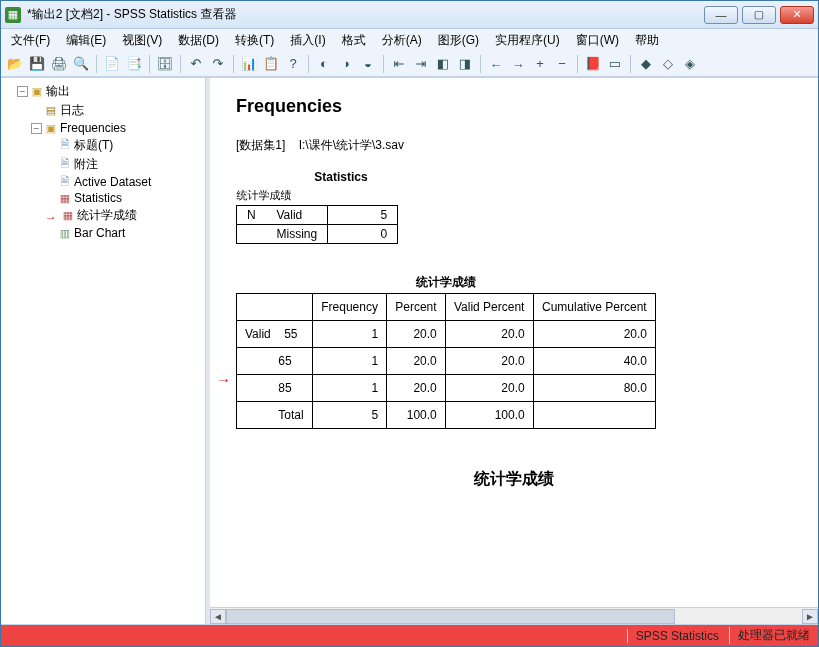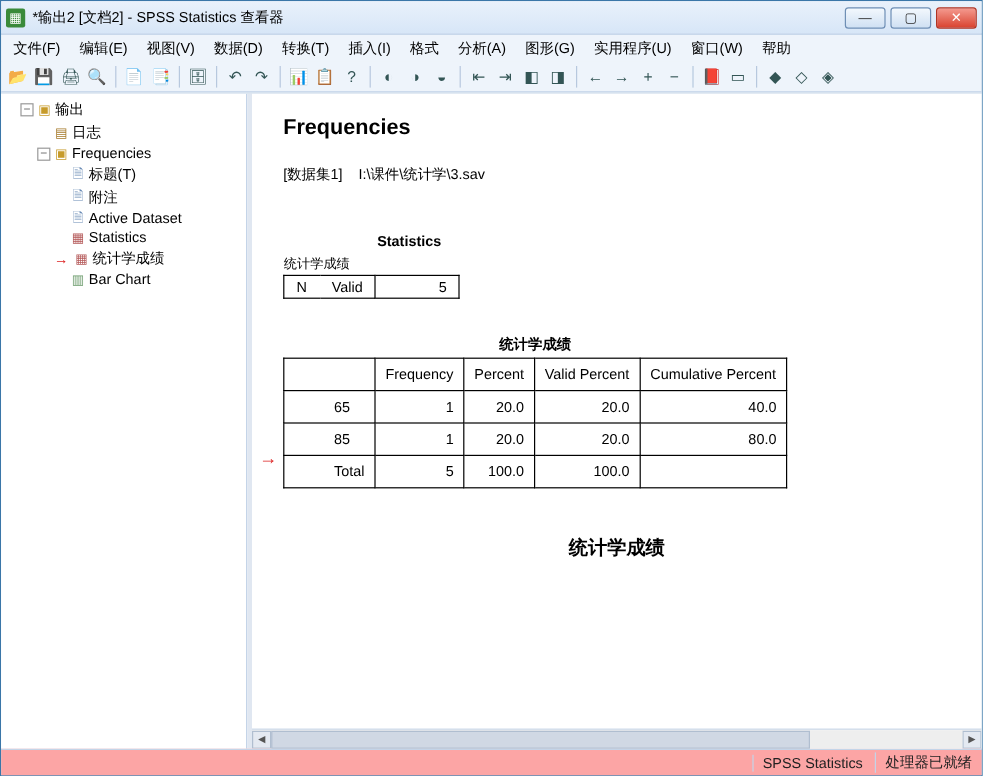--- a/index.html
+++ b/index.html
@@ -105,21 +105,21 @@
   .content{
     flex:1;
     overflow:auto;
     background:#fff;
     padding:18px 26px 10px 26px;
     font-family: Arial, "Microsoft YaHei", sans-serif;
     color:#000;
     position:relative;
   }
   .content h1{font-size:18px;font-weight:bold;margin:0 0 20px 0;}
-  .ds-line{font-size:12px;margin-bottom:40px;}
+  .ds-line{font-size:12px;margin-bottom:16px;}
   .subhead{font-size:12px;font-weight:bold;text-align:center;margin-bottom:2px;}
   table.stat, table.freq{
     border-collapse:collapse;
     font-size:12px;
   }
   table.stat{margin-bottom:30px;}
   table.stat td, table.stat th{
     border:1px solid #000;
     padding:2px 10px;
     text-align:left;
@@ -142,21 +142,21 @@
   .chart-title-partial{font-size:16px;font-weight:bold;text-align:center;margin-top:40px;}
   .hscroll{
     height:17px;background:#f0f0f0;border-top:1px solid #c4d4e8;
     display:flex;align-items:center;
   }
   .hscroll .track{flex:1;height:15px;background:#eee;position:relative;}
   .hscroll .thumb{position:absolute;left:0;width:78%;height:100%;background:#d0d8e4;border:1px solid #b0bed0;}
   .hscroll .arrow{width:16px;height:15px;background:#e4e9f1;border:1px solid #b0bed0;display:flex;align-items:center;justify-content:center;font-size:10px;color:#555;}
   
   .statusbar{
-    height:22px;border-top:1px solid #c4d4e8;background:#fca5a5;
+    height:22px;border-top:1px solid #c4d4e8;background:#ef4444;
     display:flex;align-items:center;justify-content:flex-end;
     padding:0 8px;gap:10px;font-size:12px;color:#222;
   }
   .statusbar .cell{border-left:1px solid #c4d4e8;padding-left:8px;}
 </style>
 </head>
 <body>
 
 <div class="window">
 
@@ -297,39 +297,51 @@
           <table class="stat">
             <tbody>
                 <tr>
                   <td colspan="3" class="varname" style="border:none;">统计学成绩</td>
                 </tr>
             <tr>
               <td style="width:30px;border-right:none;">N</td>
               <td style="border-left:none;">Valid</td>
               <td class="num">5</td>
             </tr>
+            <tr>
+              <td style="border-right:none;border-top:none;"></td>
+              <td style="border-left:none;">Missing</td>
+              <td class="num">0</td>
+            </tr>
           </tbody>
             </table>
         </div>
 
         <div class="freq-block">
           <span class="red-arrow">→</span>
           <div class="subhead" style="width:420px;">统计学成绩</div>
           <table class="freq" id="freq-table">
             <thead>
               <tr>
                 <th style="border-left-color:#000;border-top-color:#000;"></th>
                 <th>Frequency</th>
                 <th>Percent</th>
                 <th>Valid Percent</th>
                 <th>Cumulative Percent</th>
               </tr>
             </thead>
             <tbody id="freq-body">
                 <tr>
+                  <td class="cat">Valid&nbsp;&nbsp;&nbsp;&nbsp;55</td>
+                  <td>1</td>
+                  <td>20.0</td>
+                  <td>20.0</td>
+                  <td>20.0</td>
+                </tr>
+                <tr>
                   <td class="cat">&nbsp;&nbsp;&nbsp;&nbsp;&nbsp;&nbsp;&nbsp;&nbsp;&nbsp;&nbsp;65</td>
                   <td>1</td>
                   <td>20.0</td>
                   <td>20.0</td>
                   <td>40.0</td>
                 </tr>
                 <tr>
                   <td class="cat">&nbsp;&nbsp;&nbsp;&nbsp;&nbsp;&nbsp;&nbsp;&nbsp;&nbsp;&nbsp;85</td>
                   <td>1</td>
                   <td>20.0</td>

